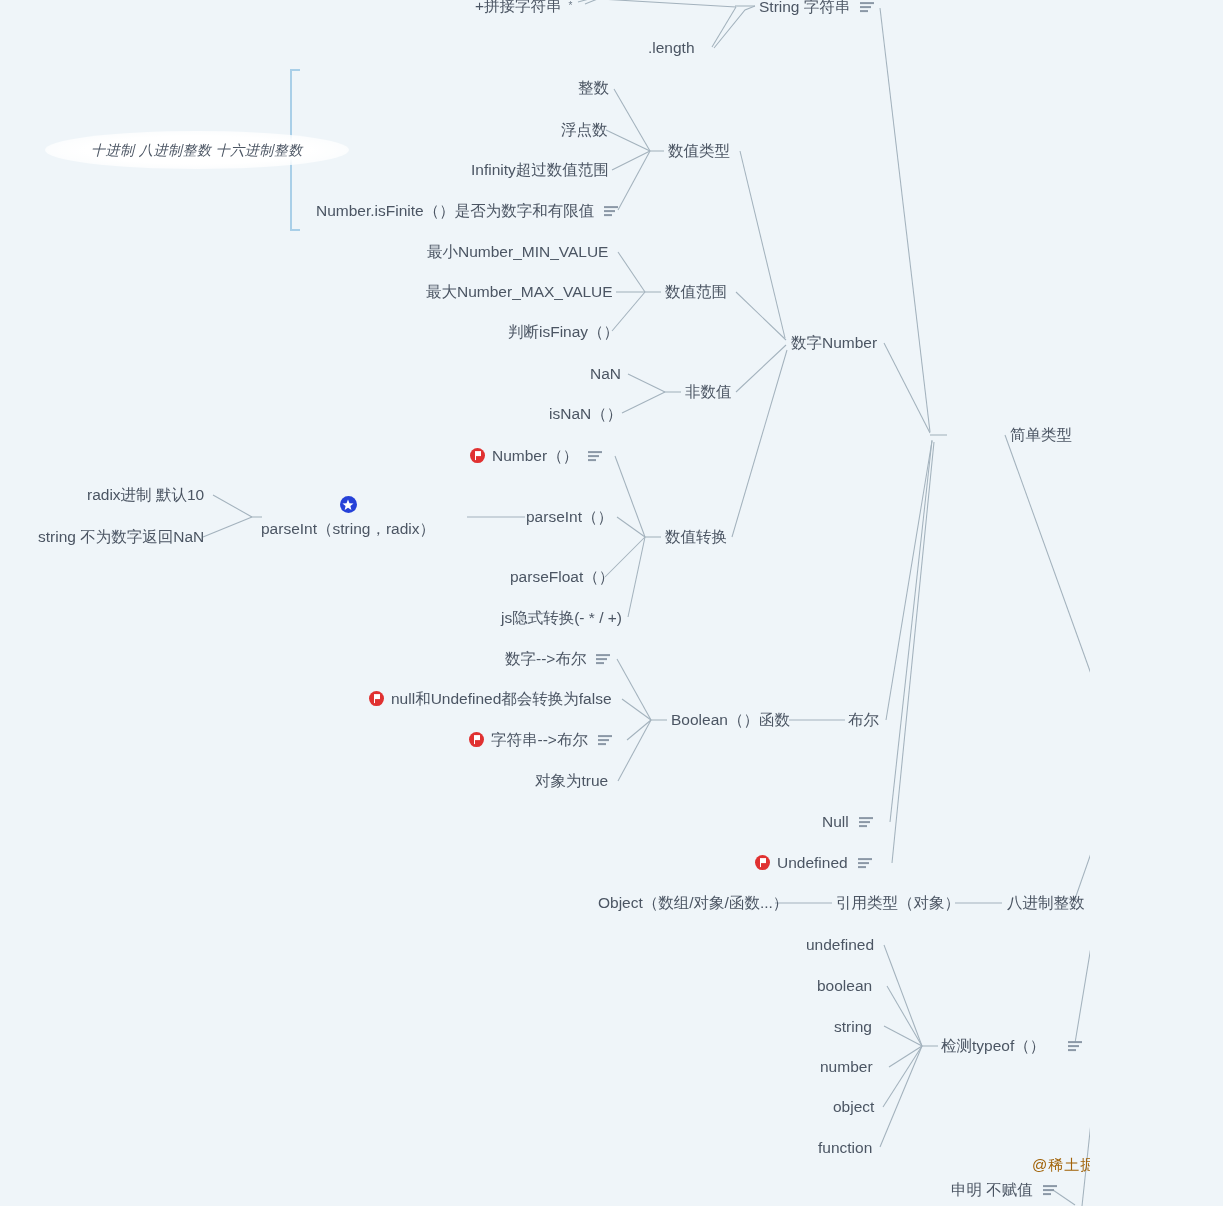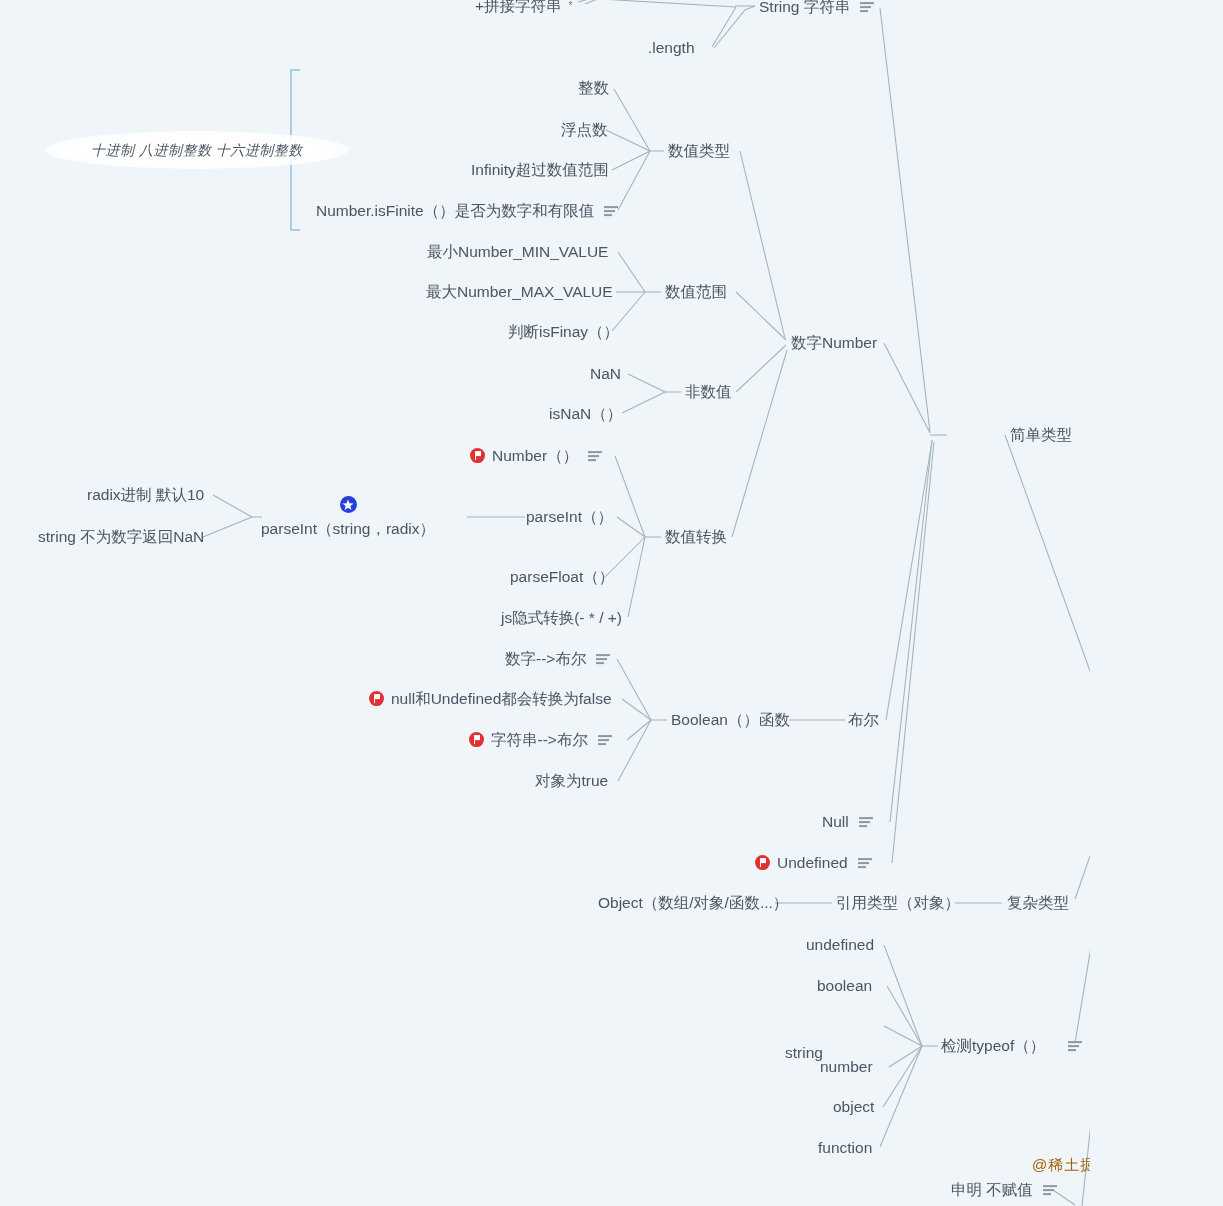--- a/index.html
+++ b/index.html
@@ -415,32 +415,32 @@
 
   <div class="node" style="left:836px; top:903px;">
     <span class="txt">引用类型（对象）</span>
   </div>
 
   <div class="node" style="left:1010px; top:435px;">
     <span class="txt">简单类型</span>
   </div>
 
   <div class="node" style="left:1007px; top:903px;">
-    <span class="txt">复杂类型</span>
+    <span class="txt">八进制整数</span>
   </div>
 
   <div class="node" style="left:806px; top:945px;">
     <span class="txt">undefined</span>
   </div>
 
   <div class="node" style="left:817px; top:986px;">
     <span class="txt">boolean</span>
   </div>
 
-  <div class="node" style="left:785px; top:1027px;margin-top:26px;">
+  <div class="node" style="left:834px; top:1027px;">
     <span class="txt">string</span>
   </div>
 
   <div class="node" style="left:820px; top:1067px;">
     <span class="txt">number</span>
   </div>
 
   <div class="node" style="left:833px; top:1107px;align-items:flex-end;">
     <span class="txt">object</span>
   </div>

